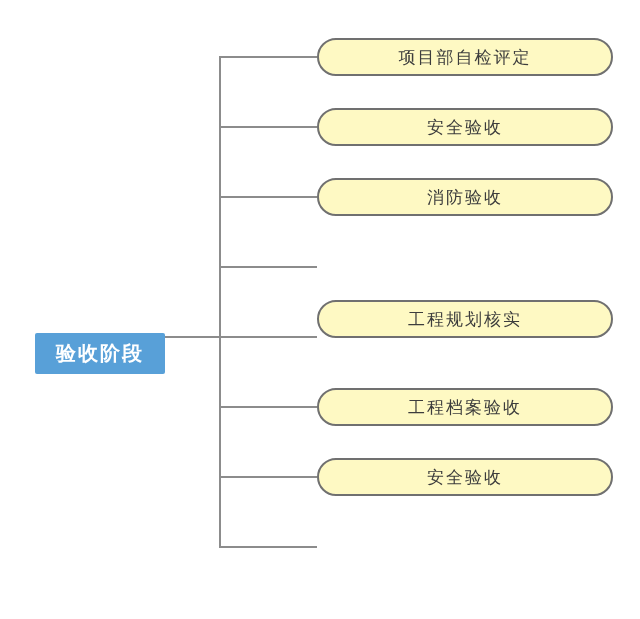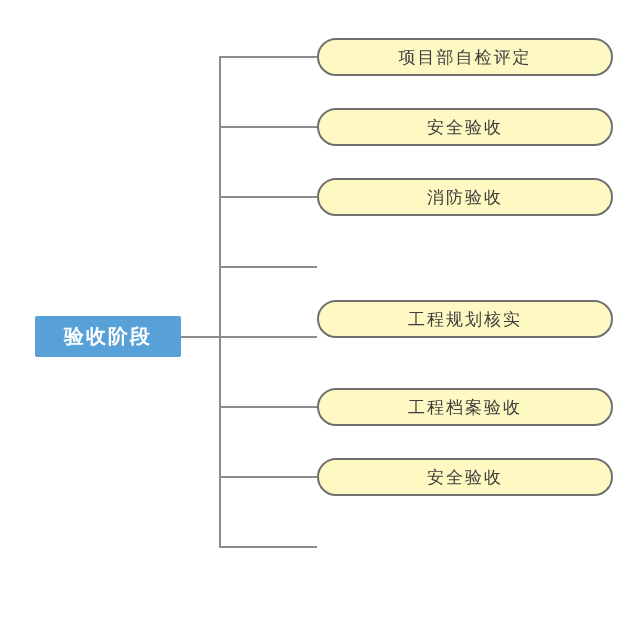--- a/index.html
+++ b/index.html
@@ -42,22 +42,22 @@
   .root-link {
     left: 165px;
     top: 336px;
     width: 54px;
     height: 2px;
   }
   
   .root-node {
     position: absolute;
     left: 35px;
-    top: 316px;
-    width: 146px;
+    top: 333px;
+    width: 130px;
     height: 41px;
     background: #58a0d8;
     border-radius: 2px;
     display: flex;
     align-items: center;
     justify-content: center;
   }
   .root-node span {
     color: #ffffff;
     font-size: 20px;

